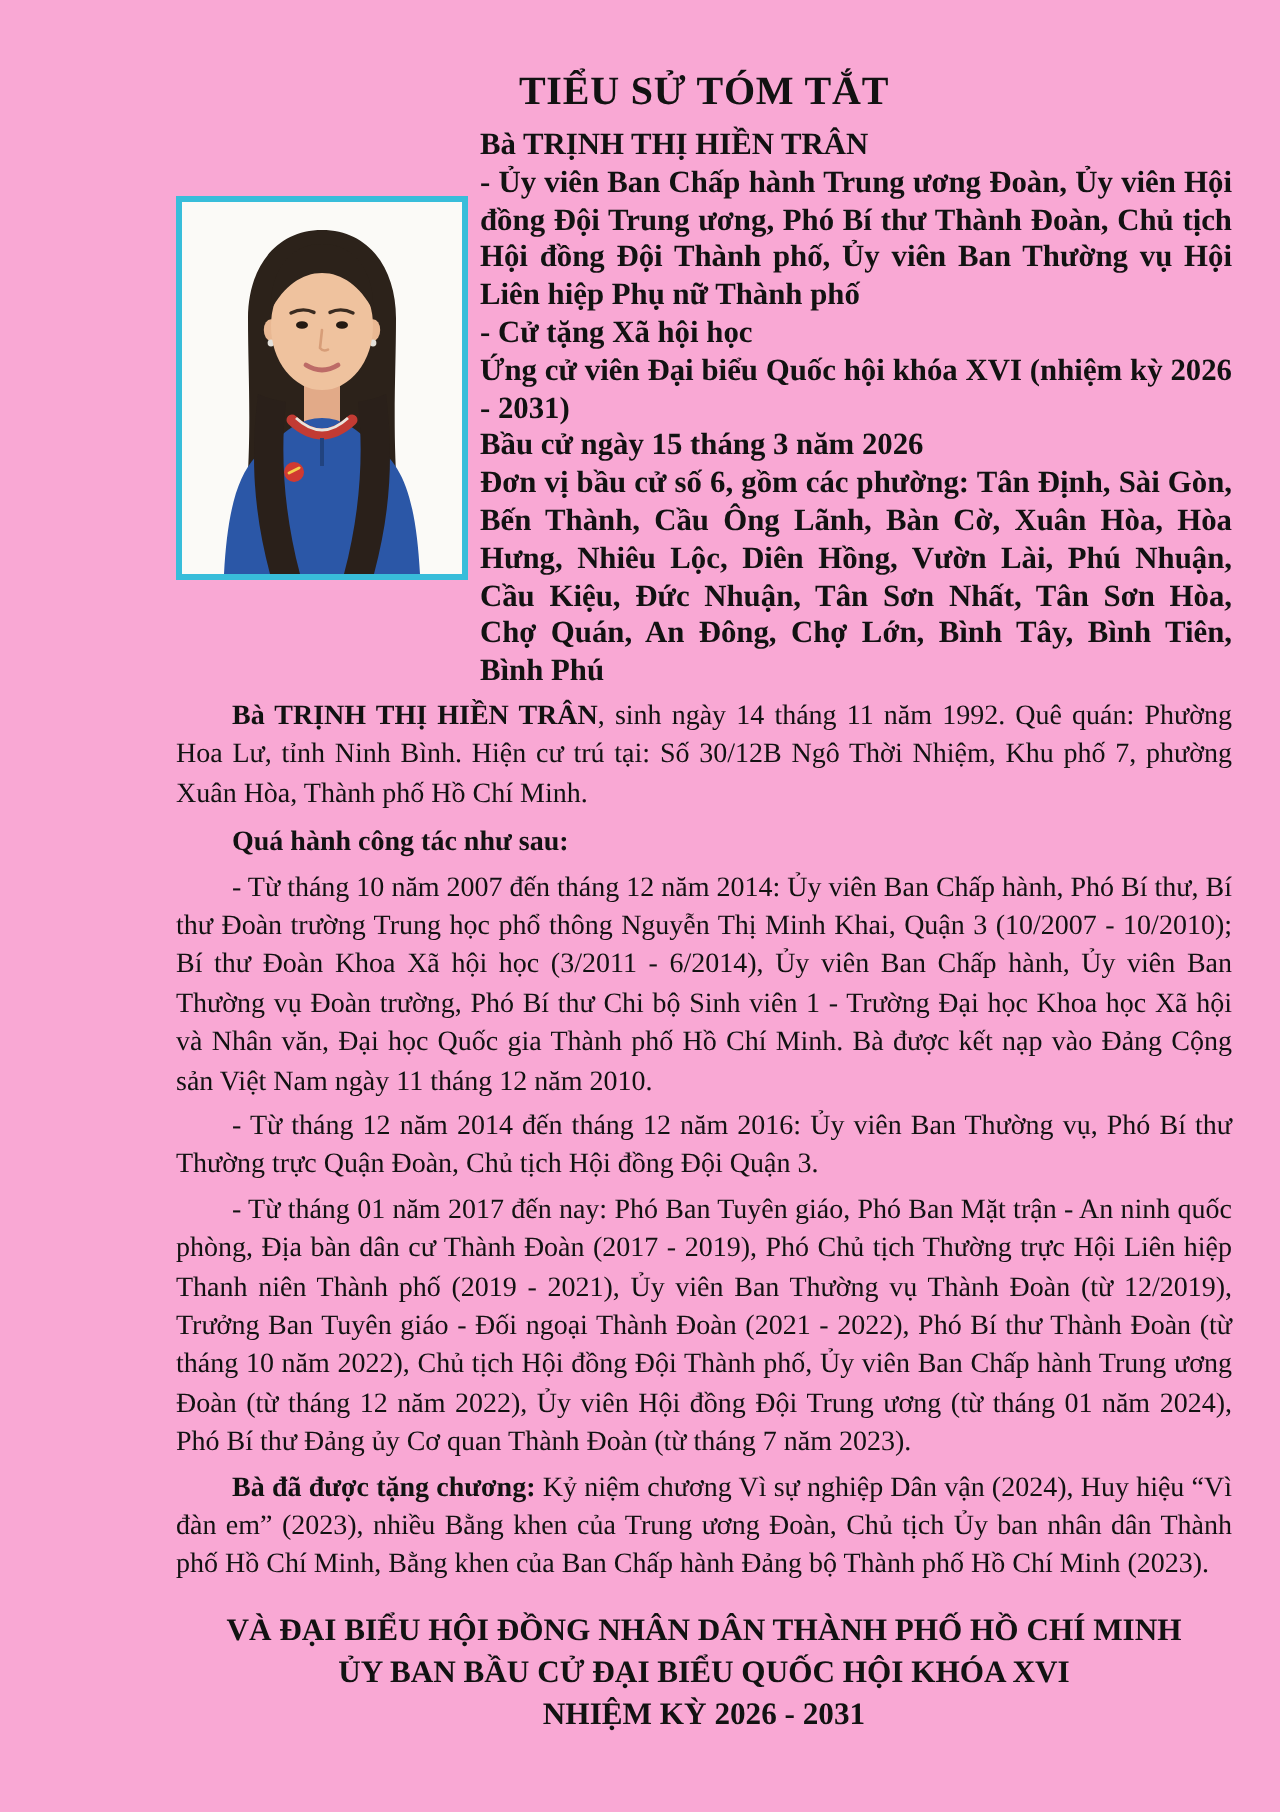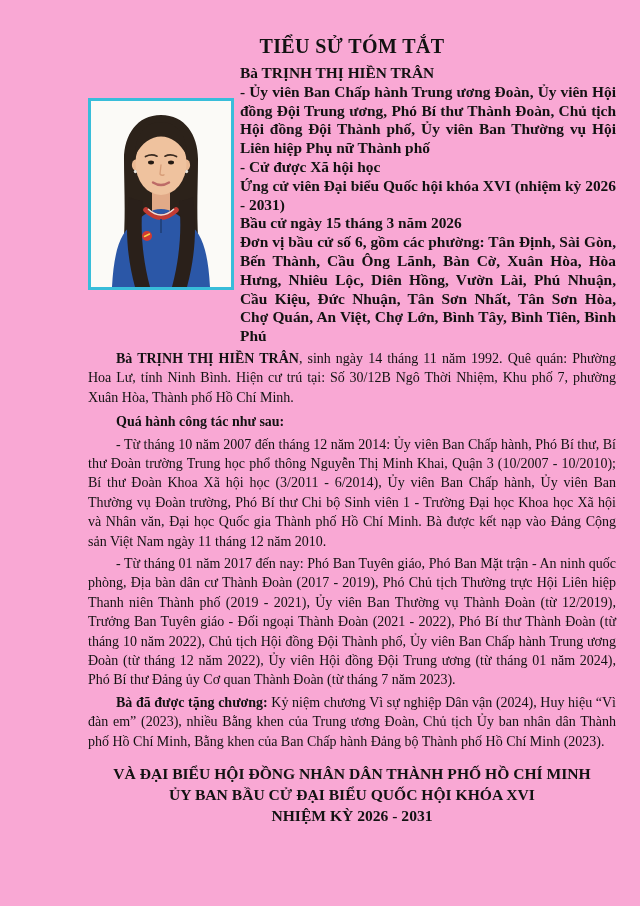--- a/index.html
+++ b/index.html
@@ -109,33 +109,34 @@
 
             <path d="M38 96 C34 128 36 156 44 186 L59 186 C51 156 49 126 52 100 C47 99 42 98 38 96 Z" fill="#2a201a"></path>
             <path d="M102 96 C106 128 104 156 96 186 L81 186 C89 156 91 126 88 100 C93 99 98 98 102 96 Z" fill="#2a201a"></path>
           </svg>
         </div>
       </div>
 
       <div class="info-col">
         <p>Bà TRỊNH THỊ HIỀN TRÂN</p>
         <p>- Ủy viên Ban Chấp hành Trung ương Đoàn, Ủy viên Hội đồng Đội Trung ương, Phó Bí thư Thành Đoàn, Chủ tịch Hội đồng Đội Thành phố, Ủy viên Ban Thường vụ Hội Liên hiệp Phụ nữ Thành phố</p>
-        <p>- Cử được Xã hội học</p>
+        <p>- Cử tặng Xã hội học</p>
         <p>Ứng cử viên Đại biểu Quốc hội khóa XVI (nhiệm kỳ 2026 - 2031)</p>
         <p>Bầu cử ngày 15 tháng 3 năm 2026</p>
-        <p>Đơn vị bầu cử số 6, gồm các phường: Tân Định, Sài Gòn, Bến Thành, Cầu Ông Lãnh, Bàn Cờ, Xuân Hòa, Hòa Hưng, Nhiêu Lộc, Diên Hồng, Vườn Lài, Phú Nhuận, Cầu Kiệu, Đức Nhuận, Tân Sơn Nhất, Tân Sơn Hòa, Chợ Quán, An Việt, Chợ Lớn, Bình Tây, Bình Tiên, Bình Phú</p>
+        <p>Đơn vị bầu cử số 6, gồm các phường: Tân Định, Sài Gòn, Bến Thành, Cầu Ông Lãnh, Bàn Cờ, Xuân Hòa, Hòa Hưng, Nhiêu Lộc, Diên Hồng, Vườn Lài, Phú Nhuận, Cầu Kiệu, Đức Nhuận, Tân Sơn Nhất, Tân Sơn Hòa, Chợ Quán, An Đông, Chợ Lớn, Bình Tây, Bình Tiên, Bình Phú</p>
       </div>
     </div>
 
     <div class="body-text">
       <p><span class="lead">Bà TRỊNH THỊ HIỀN TRÂN</span><span>, sinh ngày 14 tháng 11 năm 1992. Quê quán: Phường Hoa Lư, tỉnh Ninh Bình. Hiện cư trú tại: Số 30/12B Ngô Thời Nhiệm, Khu phố 7, phường Xuân Hòa, Thành phố Hồ Chí Minh.</span></p>
 
       <p class="career-heading">Quá hành công tác như sau:</p>
 
       <p>- Từ tháng 10 năm 2007 đến tháng 12 năm 2014: Ủy viên Ban Chấp hành, Phó Bí thư, Bí thư Đoàn trường Trung học phổ thông Nguyễn Thị Minh Khai, Quận 3 (10/2007 - 10/2010); Bí thư Đoàn Khoa Xã hội học (3/2011 - 6/2014), Ủy viên Ban Chấp hành, Ủy viên Ban Thường vụ Đoàn trường, Phó Bí thư Chi bộ Sinh viên 1 - Trường Đại học Khoa học Xã hội và Nhân văn, Đại học Quốc gia Thành phố Hồ Chí Minh. Bà được kết nạp vào Đảng Cộng sản Việt Nam ngày 11 tháng 12 năm 2010.</p>
+      <p>- Từ tháng 12 năm 2014 đến tháng 12 năm 2016: Ủy viên Ban Thường vụ, Phó Bí thư Thường trực Quận Đoàn, Chủ tịch Hội đồng Đội Quận 3.</p>
       <p>- Từ tháng 01 năm 2017 đến nay: Phó Ban Tuyên giáo, Phó Ban Mặt trận - An ninh quốc phòng, Địa bàn dân cư Thành Đoàn (2017 - 2019), Phó Chủ tịch Thường trực Hội Liên hiệp Thanh niên Thành phố (2019 - 2021), Ủy viên Ban Thường vụ Thành Đoàn (từ 12/2019), Trưởng Ban Tuyên giáo - Đối ngoại Thành Đoàn (2021 - 2022), Phó Bí thư Thành Đoàn (từ tháng 10 năm 2022), Chủ tịch Hội đồng Đội Thành phố, Ủy viên Ban Chấp hành Trung ương Đoàn (từ tháng 12 năm 2022), Ủy viên Hội đồng Đội Trung ương (từ tháng 01 năm 2024), Phó Bí thư Đảng ủy Cơ quan Thành Đoàn (từ tháng 7 năm 2023).</p>
 
       <p><span class="lead">Bà đã được tặng chương:</span><span> Kỷ niệm chương Vì sự nghiệp Dân vận (2024), Huy hiệu “Vì đàn em” (2023), nhiều Bằng khen của Trung ương Đoàn, Chủ tịch Ủy ban nhân dân Thành phố Hồ Chí Minh, Bằng khen của Ban Chấp hành Đảng bộ Thành phố Hồ Chí Minh (2023).</span></p>
     </div>
 
     <div class="doc-footer">
       <div>VÀ ĐẠI BIỂU HỘI ĐỒNG NHÂN DÂN THÀNH PHỐ HỒ CHÍ MINH</div>
       <div>ỦY BAN BẦU CỬ ĐẠI BIỂU QUỐC HỘI KHÓA XVI</div>
       <div>NHIỆM KỲ 2026 - 2031</div>
     </div>

